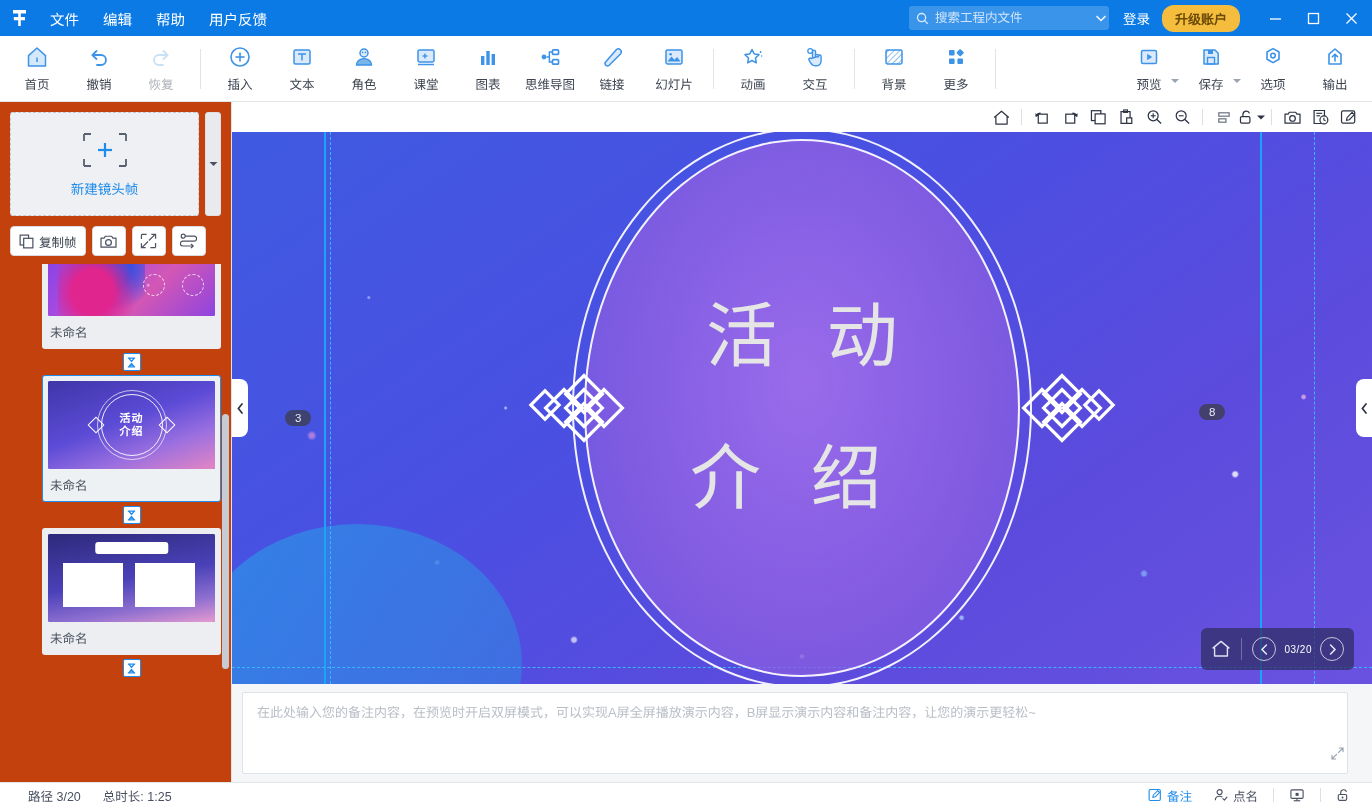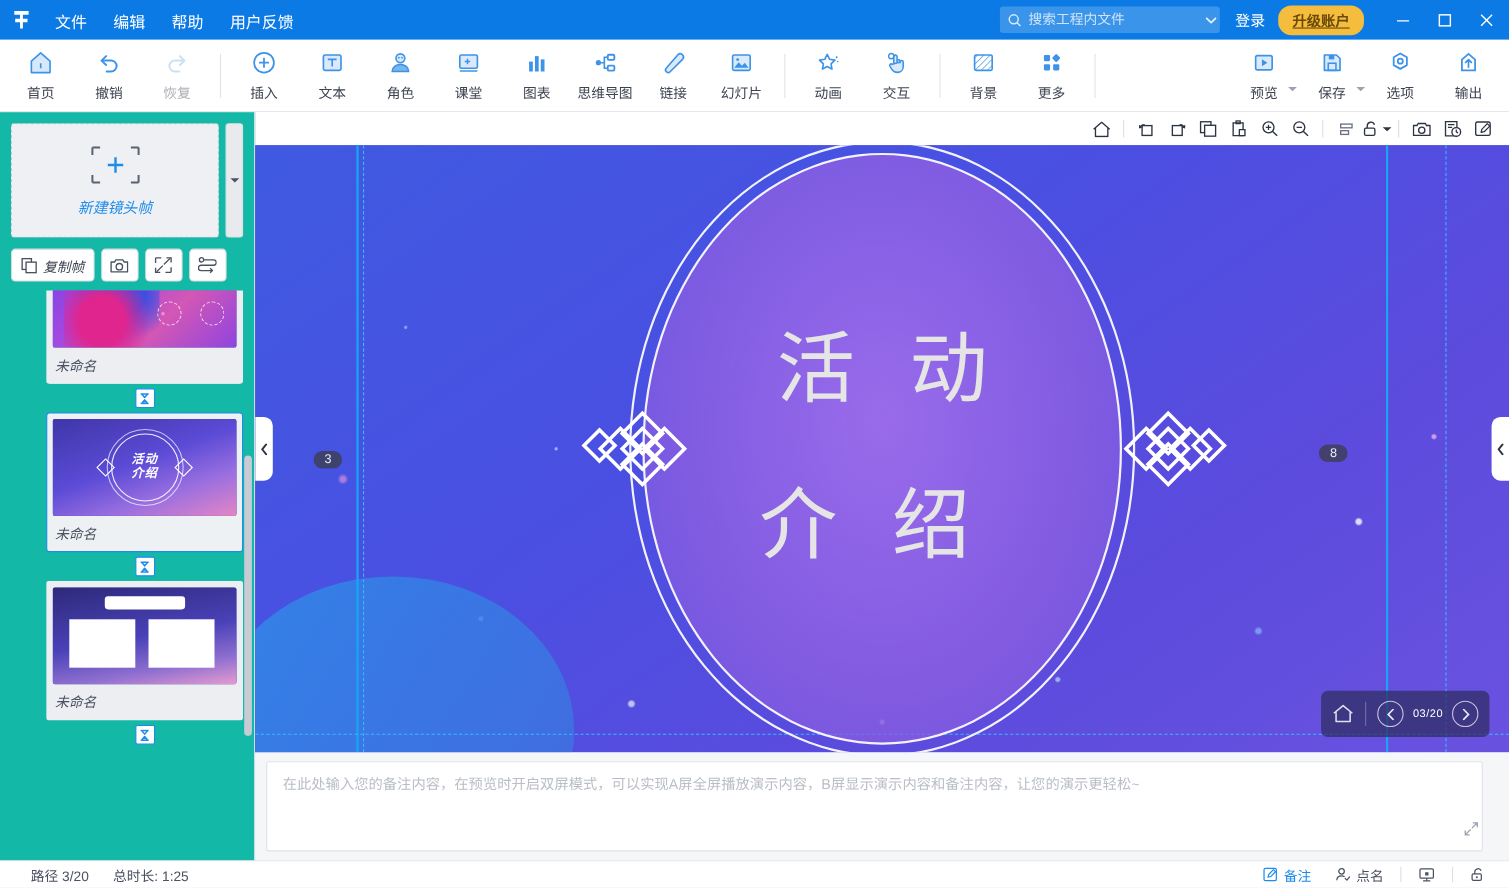--- a/index.html
+++ b/index.html
@@ -43,21 +43,20 @@
   .tb-search input {
     flex: 1; border: 0; background: transparent; outline: none;
     color: #fff; font-size: 12.5px; font-family: inherit; padding-left: 6px;
   }
   .tb-search input::placeholder { color: #cfe4fa; }
   .tb-login { font-size: 13.5px; color: #fff; margin-right: 12px; cursor: pointer; }
   .tb-upgrade {
     background: #f5bd3d; color: #6b4a07; font-size: 13px; font-weight: bold;
     border-radius: 12px; padding: 4px 13px; cursor: pointer; margin-right: 16px;
     white-space: nowrap;
-    text-decoration: underline;
   }
   .winbtn {
     width: 38px; height: 36px; display: flex; align-items: center; justify-content: center;
     cursor: default;
   }
 
   
   .ribbon {
     height: 66px; background: #fff; flex: 0 0 66px;
     display: flex; align-items: center; border-bottom: 1px solid #e3e6ea;
@@ -77,24 +76,23 @@
     width: 0; height: 0; border-left: 4px solid transparent; border-right: 4px solid transparent;
     border-top: 4px solid #9aa3b0;
   }
   .rb-spacer { flex: 1; }
 
   
   .body { flex: 1; display: flex; min-height: 0; }
 
   
   .leftpanel {
-    width: 232px; flex: 0 0 232px; background: #14b8a6;
+    width: 232px; flex: 0 0 232px; background: #c2410c;
     display: flex; flex-direction: column; border-right: 1px solid #e0e3e8;
     position: relative;
-    font-style: italic;
   }
   .newframe-wrap { padding: 10px 10px 0 10px; display: flex; gap: 6px; }
   .newframe {
     flex: 1; height: 104px; border: 1px dashed #c3c9d2; background: #eef0f3;
     border-radius: 3px; display: flex; flex-direction: column;
     align-items: center; justify-content: center; gap: 8px; cursor: pointer;
   }
   .newframe-label { color: #1f8ceb; font-size: 13.5px; }
   .newframe-scroll {
     width: 16px; height: 104px; background: #e8eaee; border: 1px solid #dcdfe4;

